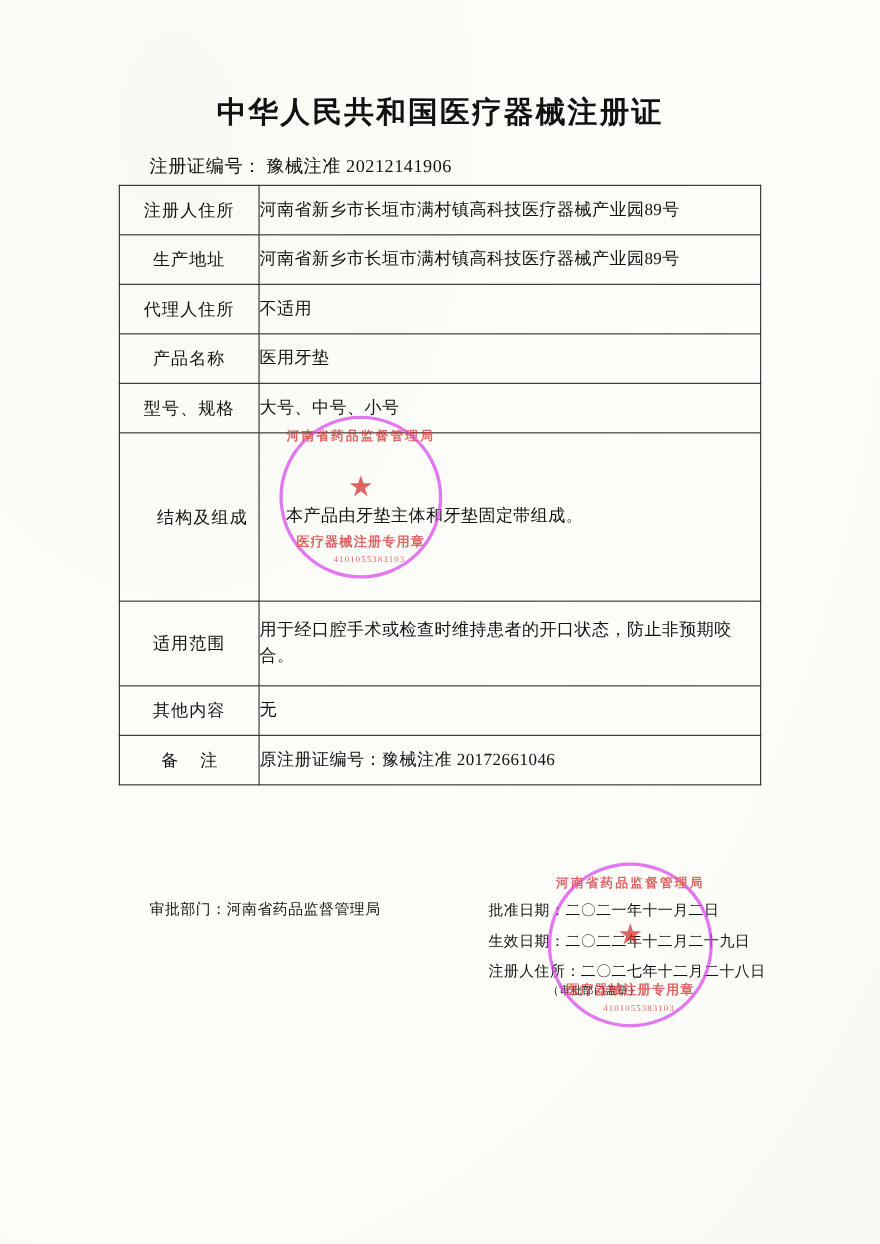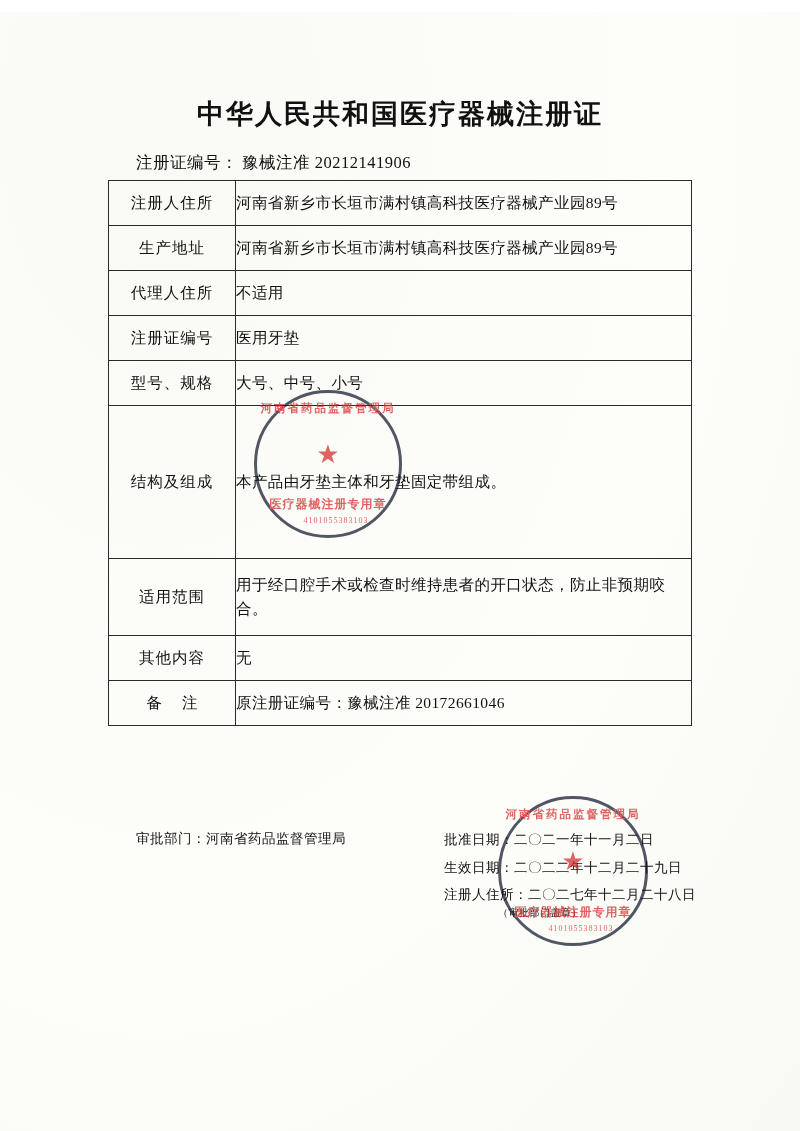--- a/index.html
+++ b/index.html
@@ -12,21 +12,20 @@
     height: 1131px;
     position: relative;
     font-family: "Liberation Serif", "DejaVu Serif", serif;
     color: #1a1a1a;
     overflow: hidden;
   }
   .page {
     position: absolute;
     inset: 0;
     background: #fef9c3;
-    margin-top: 12px;
   }
   
   .paper-tint {
     position: absolute;
     inset: 0;
     background:
       radial-gradient(ellipse at 20% 10%, rgba(250,250,245,1) 0%, rgba(253,253,250,1) 60%, rgba(248,248,244,1) 100%);
     pointer-events: none;
   }
   .doc-title {
@@ -70,21 +69,21 @@
     text-align: center;
     letter-spacing: 1px;
     height: 44px;
   }
   td.k.spaced { letter-spacing: 8px; text-indent: 8px; }
   td.v {
     padding: 6px 10px 6px 12px;
     line-height: 1.55;
     letter-spacing: 0.4px;
   }
-  tr.tall-struct td { height: 152px; }
+  tr.tall-struct td { height: 152px; padding-left: 24px; }
   tr.tall-scope td { height: 76px; }
   tr.r-name td, tr.r-addr td, tr.r-prod td,
   tr.r-agent td, tr.r-agentaddr td, tr.r-model td,
   tr.r-attach td, tr.r-other td, tr.r-remark td { height: 44px; }
 
   .footer {
     position: absolute;
     left: 136px;
     top: 818px;
     font-size: 13.5px;
@@ -107,21 +106,21 @@
     top: 894px;
     font-size: 10px;
     color: #111;
     letter-spacing: 0.5px;
   }
 
   
   .seal {
     position: absolute;
     border-radius: 50%;
-    border: 3px solid #0f172a;
+    border: 3px solid #d946ef;
     color: #d32a2a;
     opacity: 0.72;
     pointer-events: none;
   }
   .seal .star {
     position: absolute;
     left: 50%;
     top: 50%;
     transform: translate(-50%,-50%);
     font-size: 30px;
@@ -195,21 +194,21 @@
       </tr>
       <tr class="r-addr">
         <td class="k">生产地址</td>
         <td class="v">河南省新乡市长垣市满村镇高科技医疗器械产业园89号</td>
       </tr>
       <tr class="r-agentaddr">
         <td class="k">代理人住所</td>
         <td class="v">不适用</td>
       </tr>
       <tr class="r-prod">
-        <td class="k">注册证编号</td>
+        <td class="k">产品名称</td>
         <td class="v">医用牙垫</td>
       </tr>
       <tr class="r-model">
         <td class="k">型号、规格</td>
         <td class="v">大号、中号、小号</td>
       </tr>
       <tr class="tall-struct">
         <td class="k">结构及组成</td>
         <td class="v" style="vertical-align:middle;">本产品由牙垫主体和牙垫固定带组成。</td>
       </tr>

